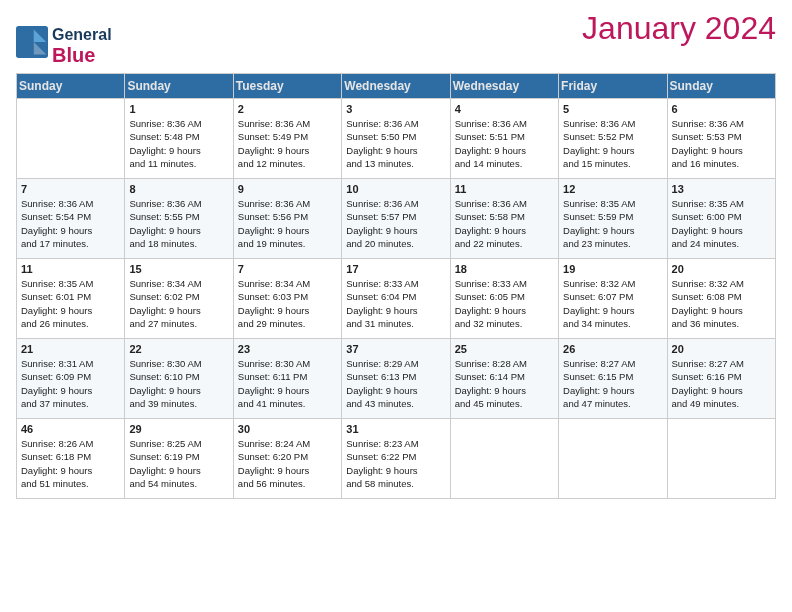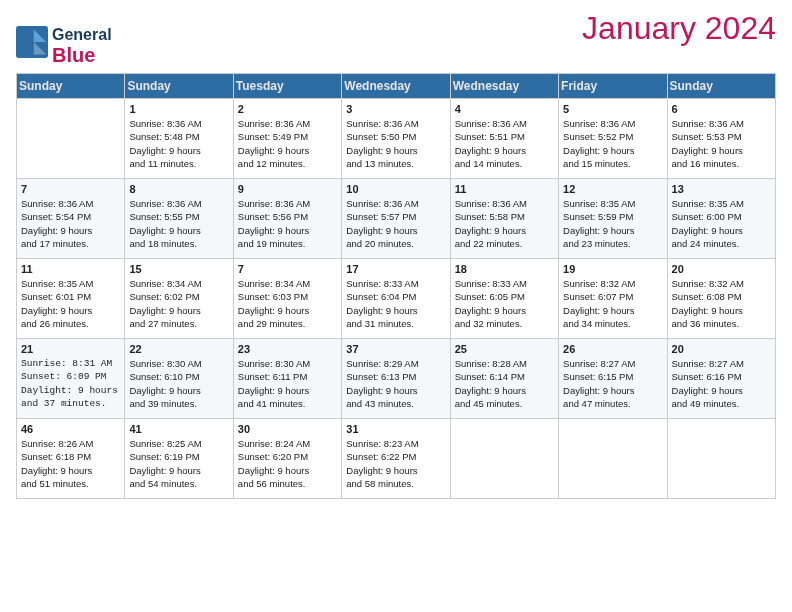--- a/index.html
+++ b/index.html
@@ -257,21 +257,21 @@
             <span class="day-number">20</span>
             <div class="cell-text" style="white-space: pre-line;">Sunrise: 8:32 AM
 Sunset: 6:08 PM
 Daylight: 9 hours
 and 36 minutes.</div>
           </td>
         </tr>
         <tr>
           <td>
             <span class="day-number">21</span>
-            <div class="cell-text" style="white-space: pre-line; font-family: Liberation Mono, monospace;">Sunrise: 8:31 AM
+            <div class="cell-text" style="white-space: pre-line;">Sunrise: 8:31 AM
 Sunset: 6:09 PM
 Daylight: 9 hours
 and 37 minutes.</div>
           </td>
           <td>
             <span class="day-number">22</span>
             <div class="cell-text" style="white-space: pre-line;">Sunrise: 8:30 AM
 Sunset: 6:10 PM
 Daylight: 9 hours
 and 39 minutes.</div>
@@ -314,21 +314,21 @@
         </tr>
         <tr>
           <td>
             <span class="day-number">46</span>
             <div class="cell-text" style="white-space: pre-line;">Sunrise: 8:26 AM
 Sunset: 6:18 PM
 Daylight: 9 hours
 and 51 minutes.</div>
           </td>
           <td>
-            <span class="day-number">41</span>
+            <span class="day-number">29</span>
             <div class="cell-text" style="white-space: pre-line;">Sunrise: 8:25 AM
 Sunset: 6:19 PM
 Daylight: 9 hours
 and 54 minutes.</div>
           </td>
           <td>
             <span class="day-number">30</span>
             <div class="cell-text" style="white-space: pre-line;">Sunrise: 8:24 AM
 Sunset: 6:20 PM
 Daylight: 9 hours

